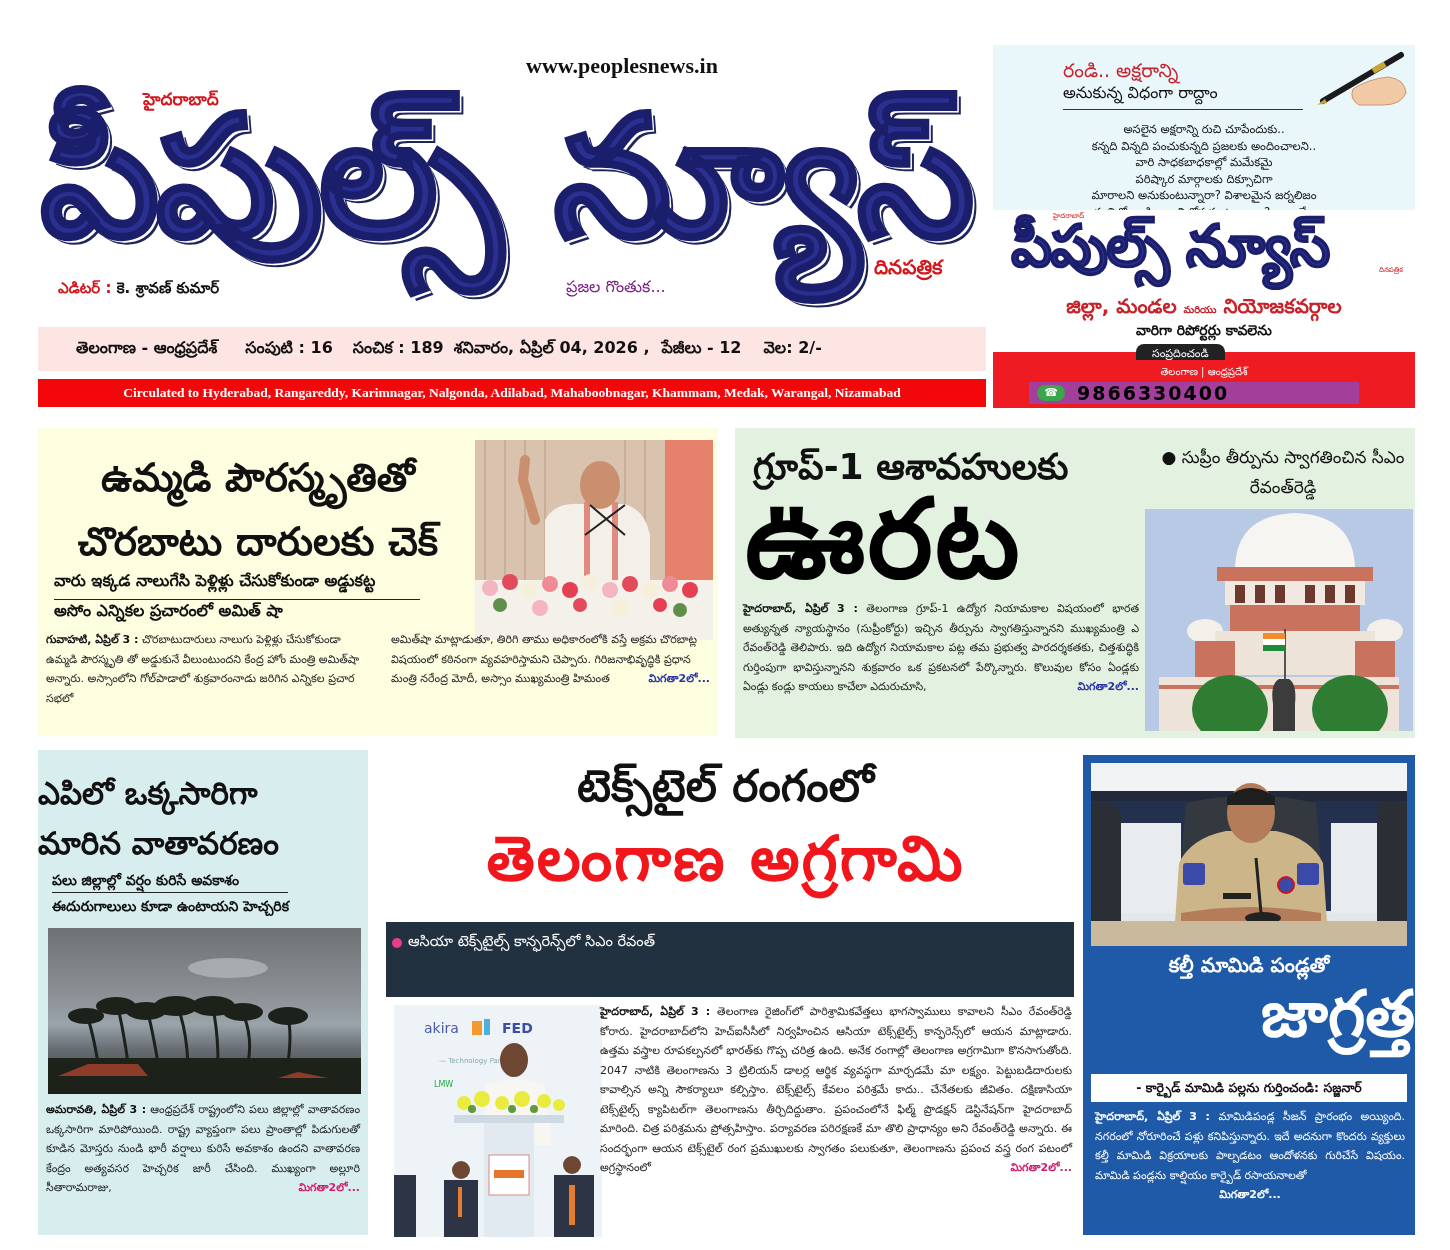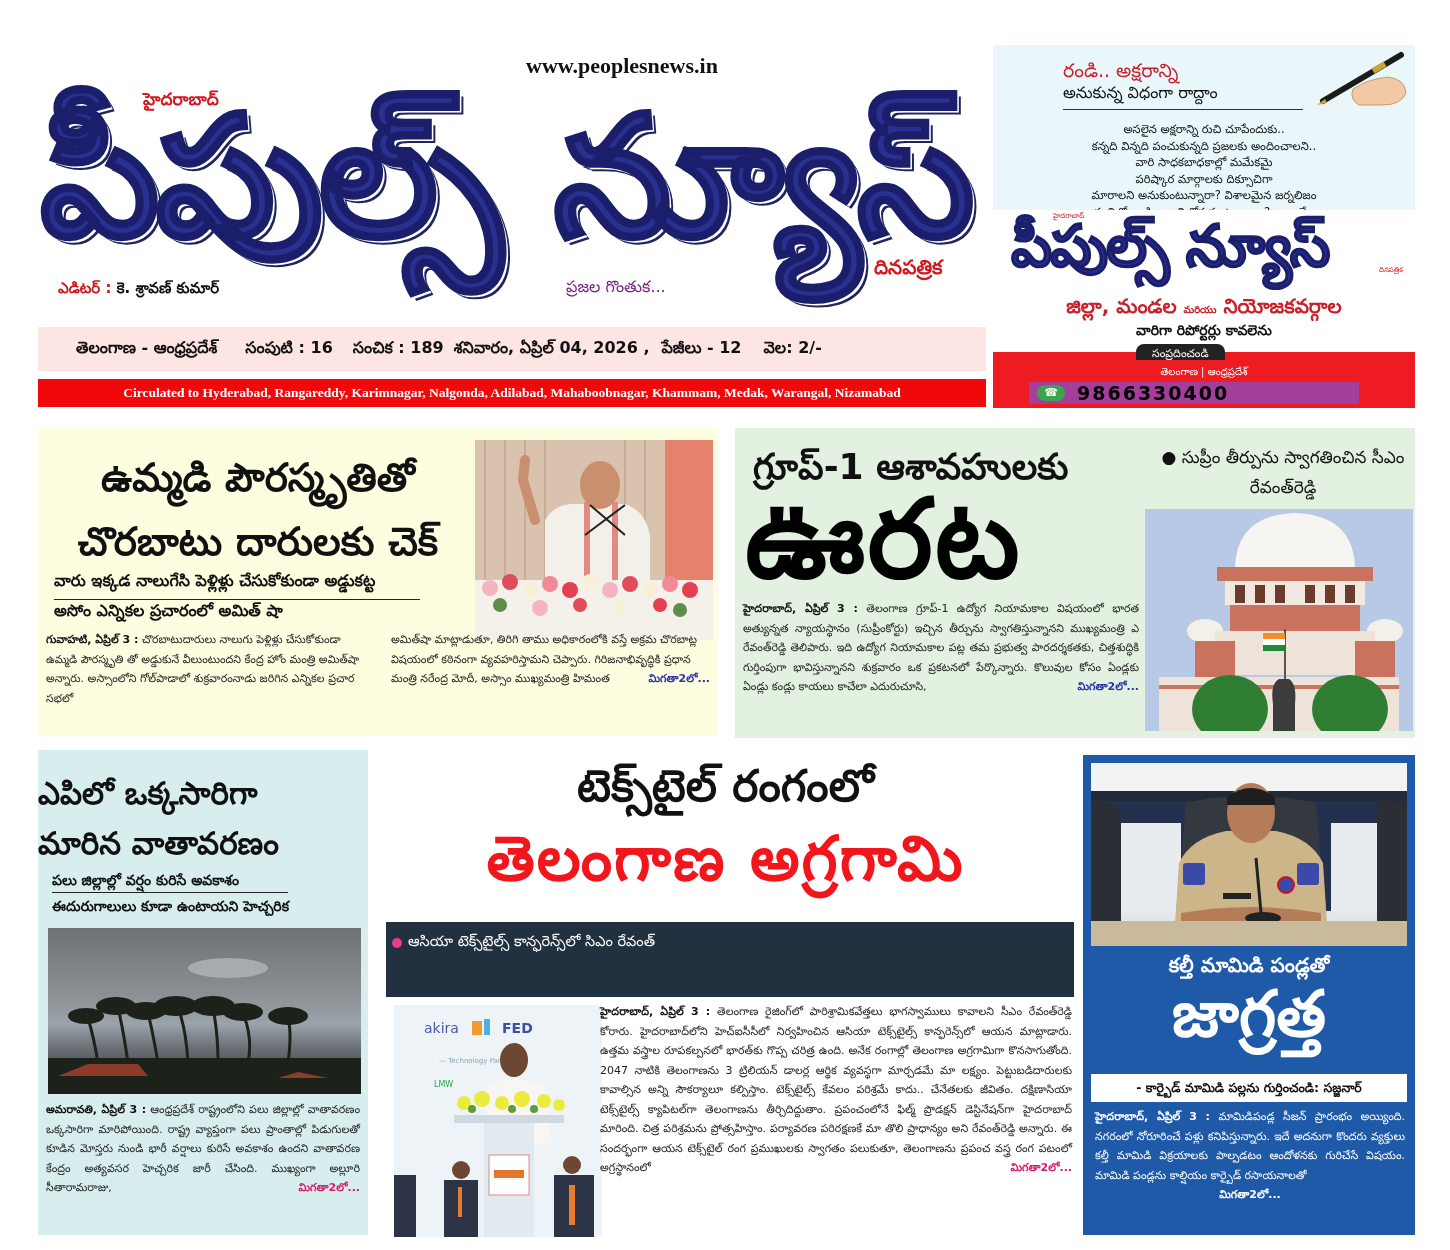--- a/index.html
+++ b/index.html
@@ -77,21 +77,21 @@
   .s4-bar .row { height: 33px; display: flex; align-items: center; gap: 6px; white-space: nowrap; }
   .s4-bar .row + .row { border-top: 1.5px dashed #9aa; }
   .pink-dot { width: 10px; height: 10px; border-radius: 50%; background: #e83d8a; display: inline-block; flex: 0 0 auto; }
   .s4-photo { position: absolute; left: 16px; top: 255px; width: 208px; height: 232px; background: #eef4fa; overflow: hidden; }
   .s4-body { position: absolute; left: 222px; top: 252px; width: 472px; font-size: 11px; line-height: 19.5px; color: #222; text-align: justify; }
 
   
   .story5 { position: absolute; left: 1083px; top: 755px; width: 332px; height: 480px; background: #1f5aa8; }
   .s5-photo { position: absolute; left: 8px; top: 8px; width: 316px; height: 183px; background: #dfe4ea; overflow: hidden; }
   .s5-kicker { position: absolute; left: 0; width: 100%; top: 198px; text-align: center; font-weight: bold; font-size: 20px; color: #fff; }
-  .s5-big { position: absolute; left: 0; width: 100%; top: 222px; text-align: center; font-weight: 900; font-size: 64px; color: #fff; }
+  .s5-big { position: absolute; left: 0; width: 100%; top: 222px; text-align: right; font-weight: 900; font-size: 64px; color: #fff; }
   .s5-quote { position: absolute; left: 8px; top: 319px; width: 316px; height: 28px; background: #fff; text-align: center; font-size: 12.5px; font-weight: bold; color: #111; line-height: 28px; white-space: nowrap; }
   .s5-body { position: absolute; left: 12px; top: 352px; width: 310px; font-size: 11px; line-height: 19.5px; color: #fff; text-align: justify; }
   .s5-body .dateline { color: #fff; }
   .s5-more { display: block; text-align: center; font-weight: bold; color: #fff; }
 
   svg { display: block; }
 </style>
 </head>
 <body>
 

